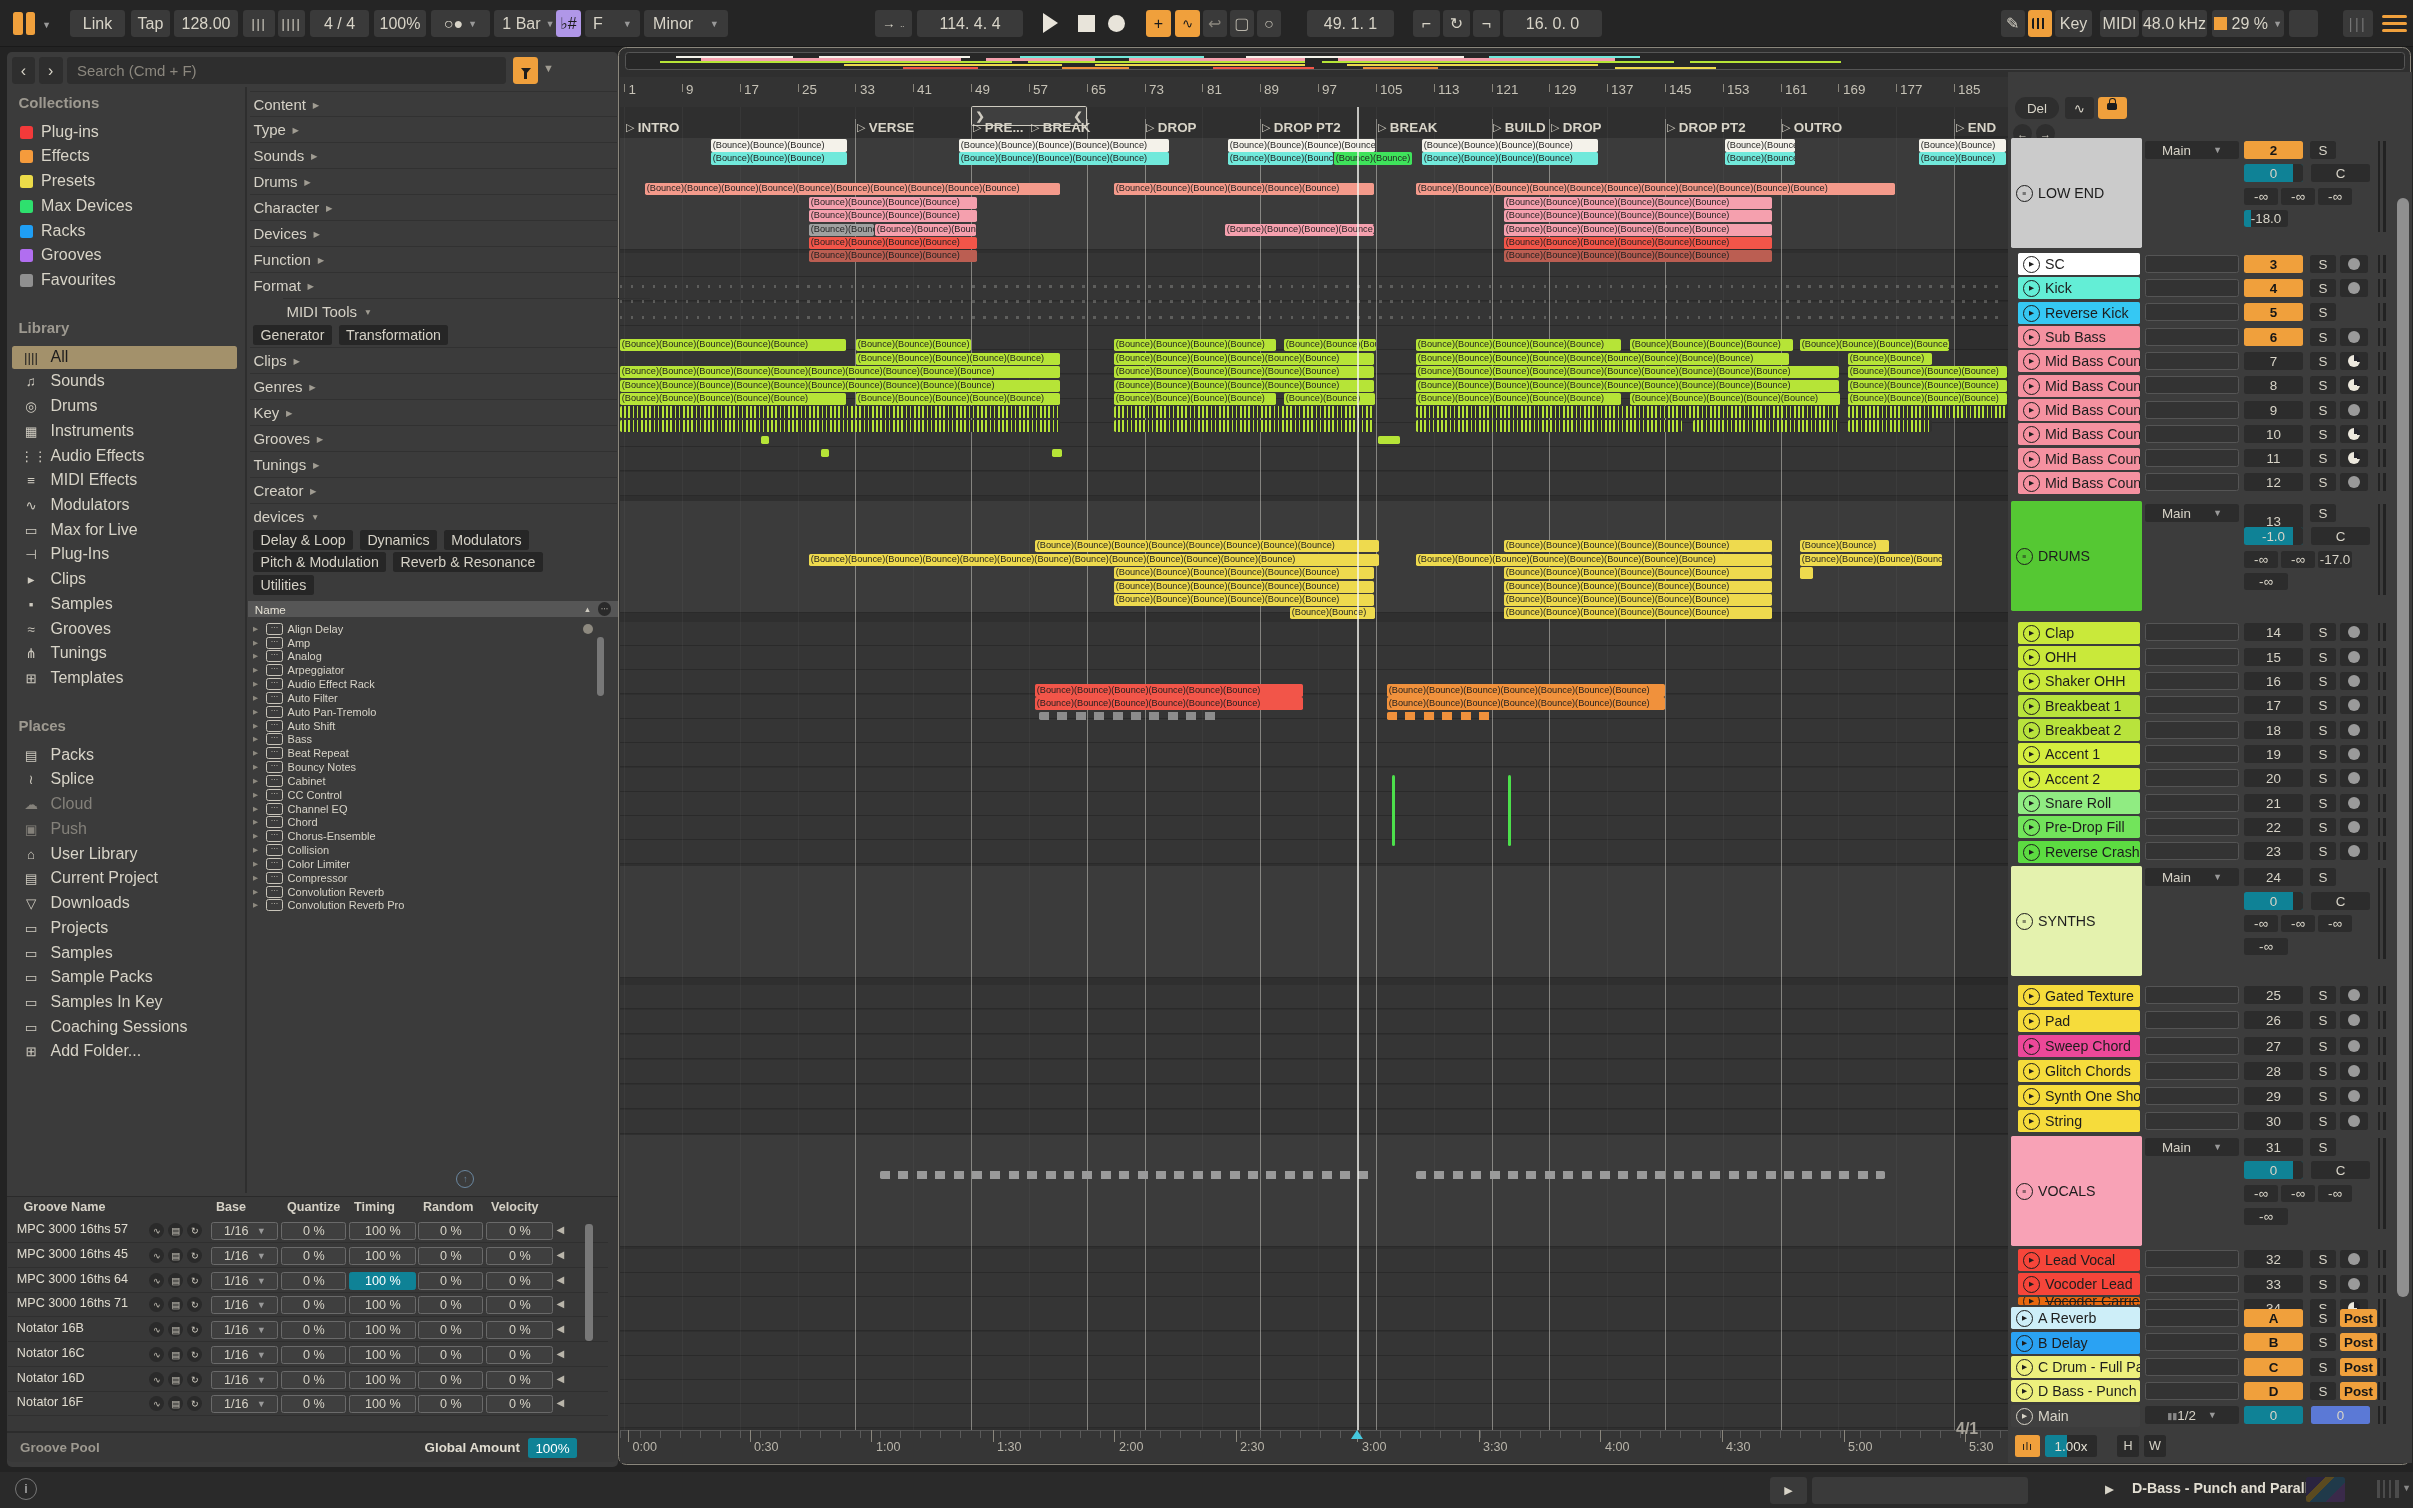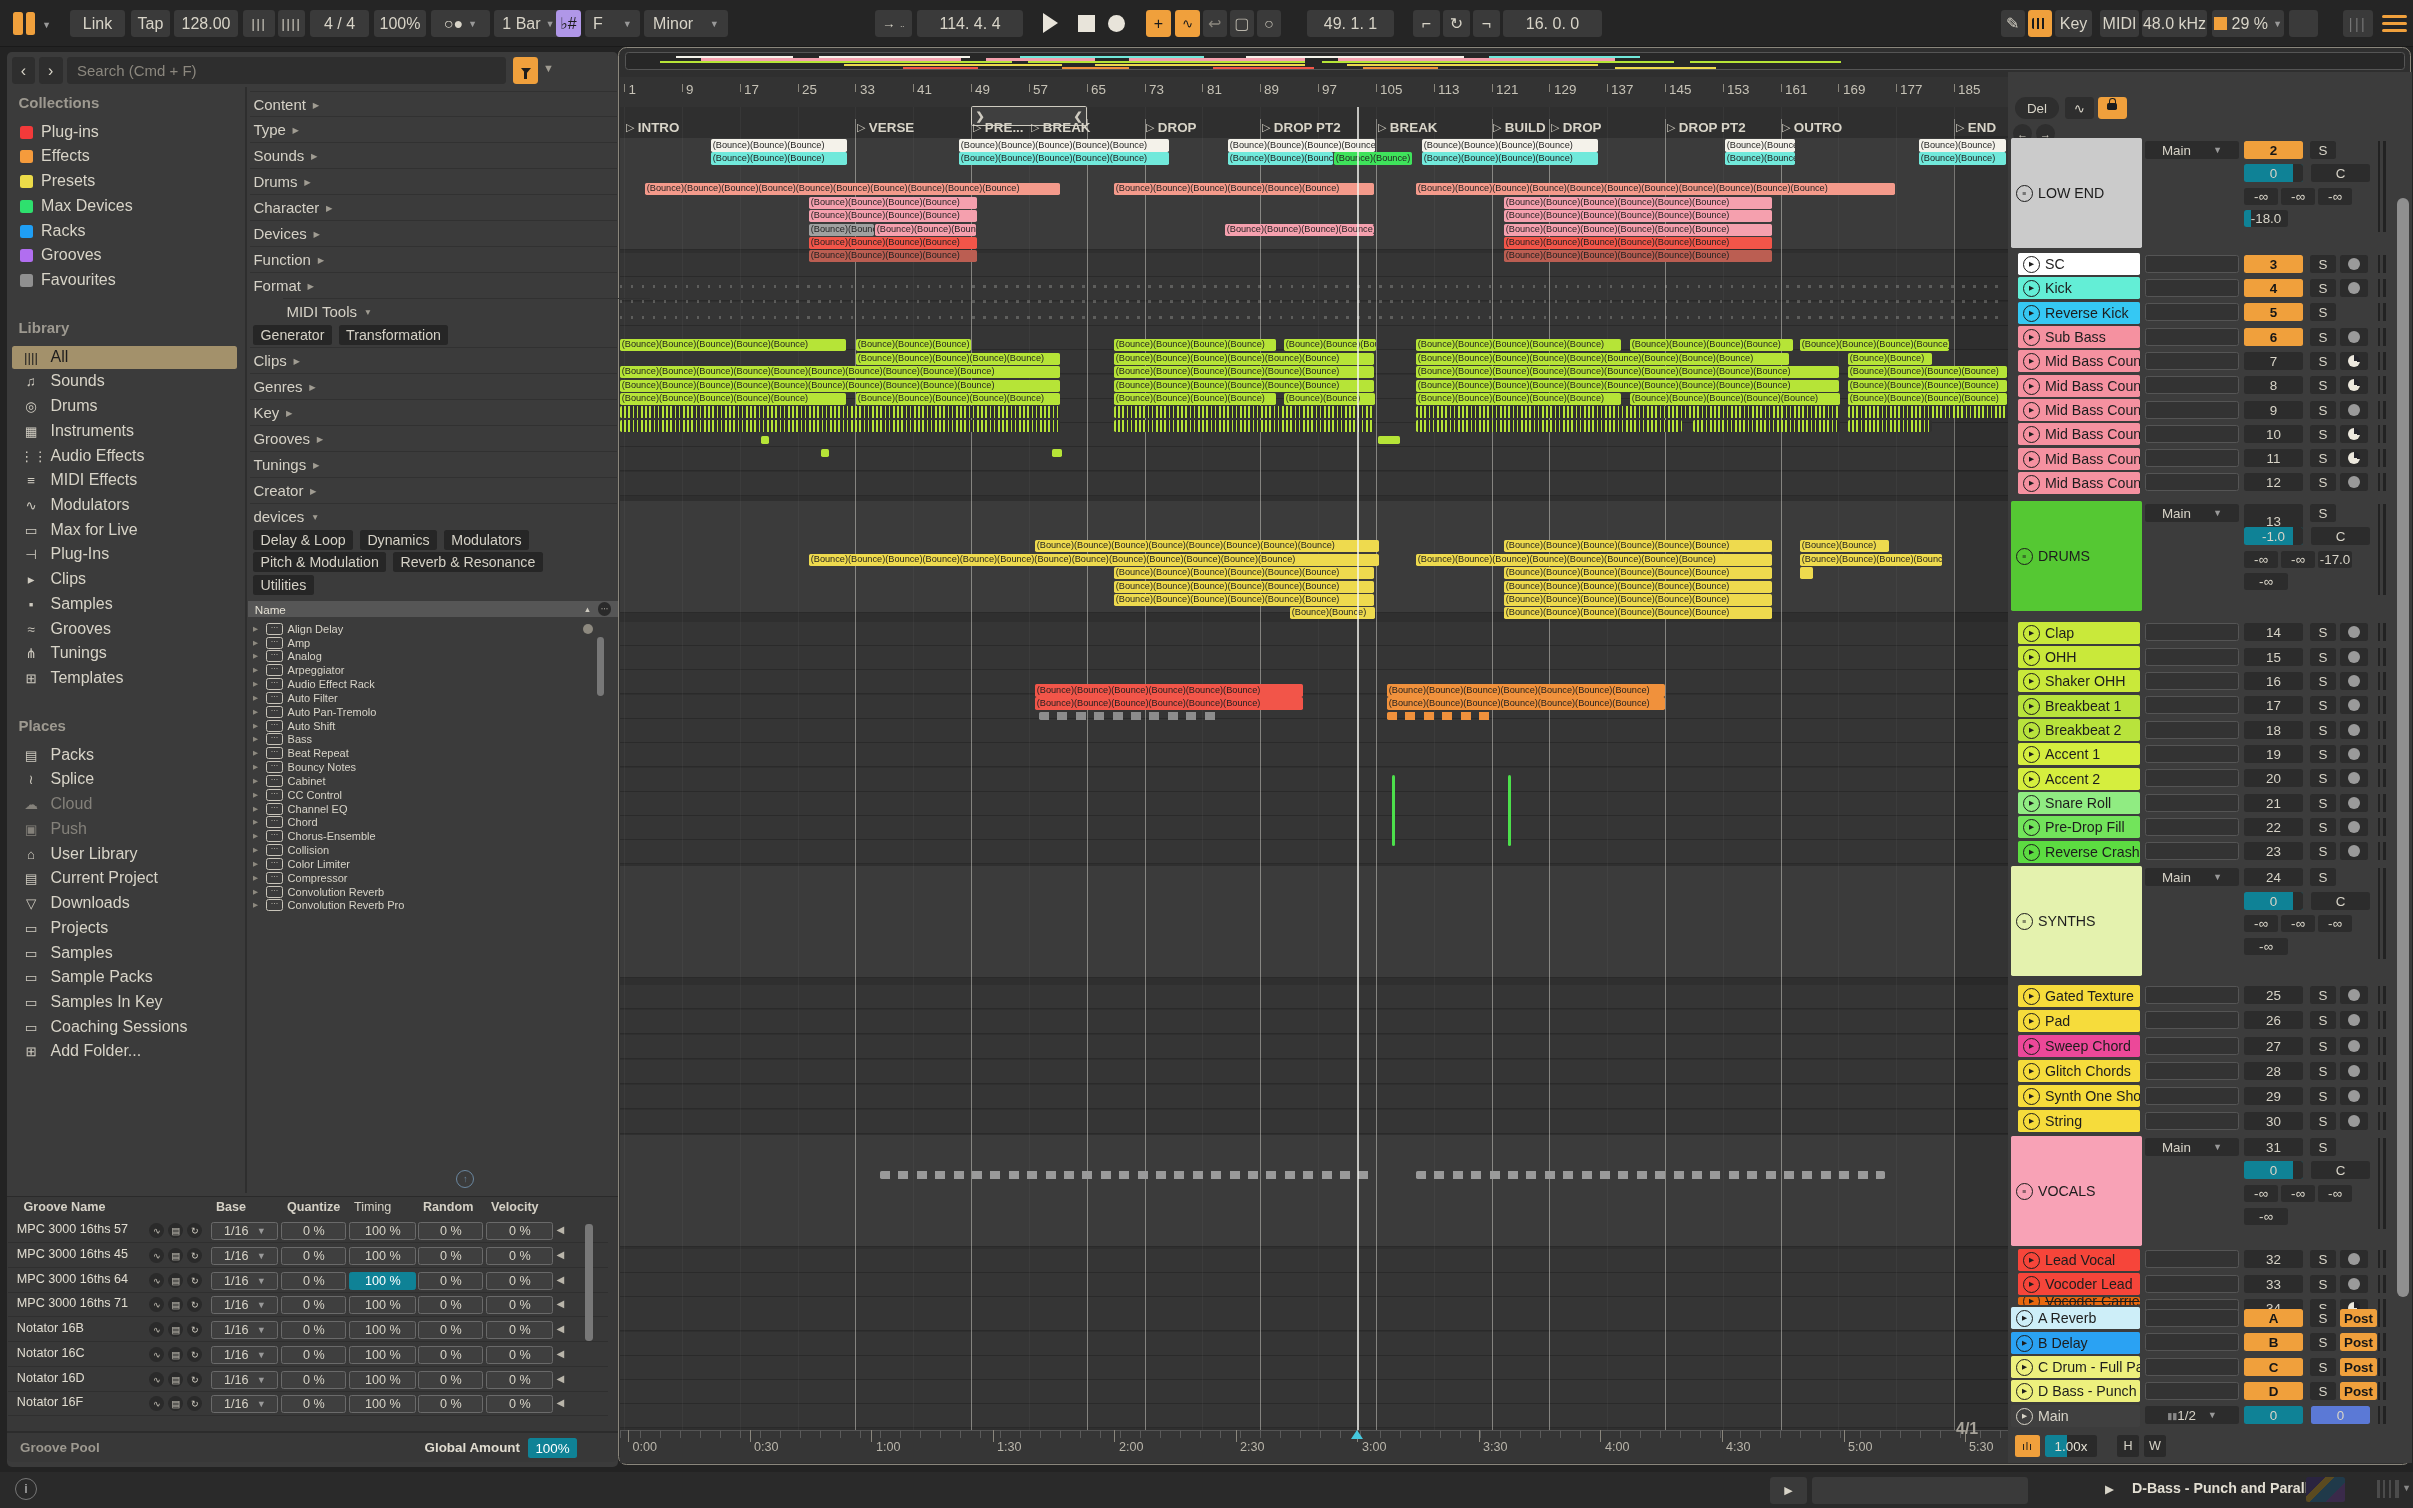--- a/index.html
+++ b/index.html
@@ -806,21 +806,21 @@
       <span class="ex">▶</span>
       <span class="dev-ic">···</span>
       <span>Convolution Reverb Pro</span>
     </div>
     <div style="position: absolute; box-sizing: border-box; left: 597px; top: 637px; width: 6.7px; height: 59px; background: rgb(120, 120, 120); border-radius: 3.4px;"></div>
     <div style="position: absolute; box-sizing: border-box; left: 456px; top: 1170px; width: 18.4px; height: 18.4px; border: 1.7px solid rgb(106, 135, 160); border-radius: 50%; color: rgb(106, 135, 160); font-size: 9.2px; display: flex; align-items: center; justify-content: center;">↑</div>
     <div style="position: absolute; box-sizing: border-box; left: 6.7px; top: 1196px; width: 611px; height: 266px; background: rgb(56, 56, 56); border-top: 1.7px solid rgb(42, 42, 42); border-radius: 0px 0px 5px 5px;"></div>
     <div style="position: absolute; box-sizing: border-box; left: 23.5px; top: 1200px; width: 92px; height: 17px; font-size: 12.6px; font-weight: 700; color: rgb(213, 209, 198);">Groove Name</div>
     <div style="position: absolute; box-sizing: border-box; left: 216px; top: 1200px; width: 92px; height: 17px; font-size: 12.6px; font-weight: 700; color: rgb(213, 209, 198);">Base</div>
     <div style="position: absolute; box-sizing: border-box; left: 287px; top: 1200px; width: 92px; height: 17px; font-size: 12.6px; font-weight: 700; color: rgb(213, 209, 198);">Quantize</div>
-    <div style="position: absolute; box-sizing: border-box; left: 354px; top: 1200px; width: 92px; height: 17px; font-size: 12.6px; font-weight: 400; color: rgb(213, 209, 198);">Timing</div>
+    <div style="position: absolute; box-sizing: border-box; left: 354px; top: 1200px; width: 92px; height: 17px; font-size: 12.6px; font-weight: 700; color: rgb(213, 209, 198);">Timing</div>
     <div style="position: absolute; box-sizing: border-box; left: 423px; top: 1200px; width: 92px; height: 17px; font-size: 12.6px; font-weight: 700; color: rgb(213, 209, 198);">Random</div>
     <div style="position: absolute; box-sizing: border-box; left: 491px; top: 1200px; width: 92px; height: 17px; font-size: 12.6px; font-weight: 700; color: rgb(213, 209, 198);">Velocity</div>
     <div style="position: absolute; box-sizing: border-box; left: 8.4px; top: 1219px; width: 600px; height: 23.5px; border-bottom: 0.8px solid rgb(47, 47, 47);">
       <div style="position: absolute; box-sizing: border-box; left: 8.4px; top: 3.4px; width: 138px; height: 17px; font-size: 12.6px; color: rgb(224, 220, 208); white-space: nowrap;">MPC 3000 16ths 57</div>
       <div class="gicon" style="position: absolute; box-sizing: border-box; left: 141px; top: 4.2px; width: 15px; height: 15px;">∿</div>
       <div class="gicon" style="position: absolute; box-sizing: border-box; left: 160px; top: 4.2px; width: 15px; height: 15px;">▤</div>
       <div class="gicon" style="position: absolute; box-sizing: border-box; left: 179px; top: 4.2px; width: 15px; height: 15px;">↻</div>
       <div class="gp-val" style="position: absolute; box-sizing: border-box; left: 203px; top: 2.5px; width: 67px; height: 18.4px;">1/16 <span class="caret" style="margin-left:8.4px">▼</span></div>
       <div class="gp-val" style="position: absolute; box-sizing: border-box; left: 273px; top: 2.5px; width: 65px; height: 18.4px;">0 %</div>
       <div class="gp-val" style="position: absolute; box-sizing: border-box; left: 341px; top: 2.5px; width: 67px; height: 18.4px;">100 %</div>

